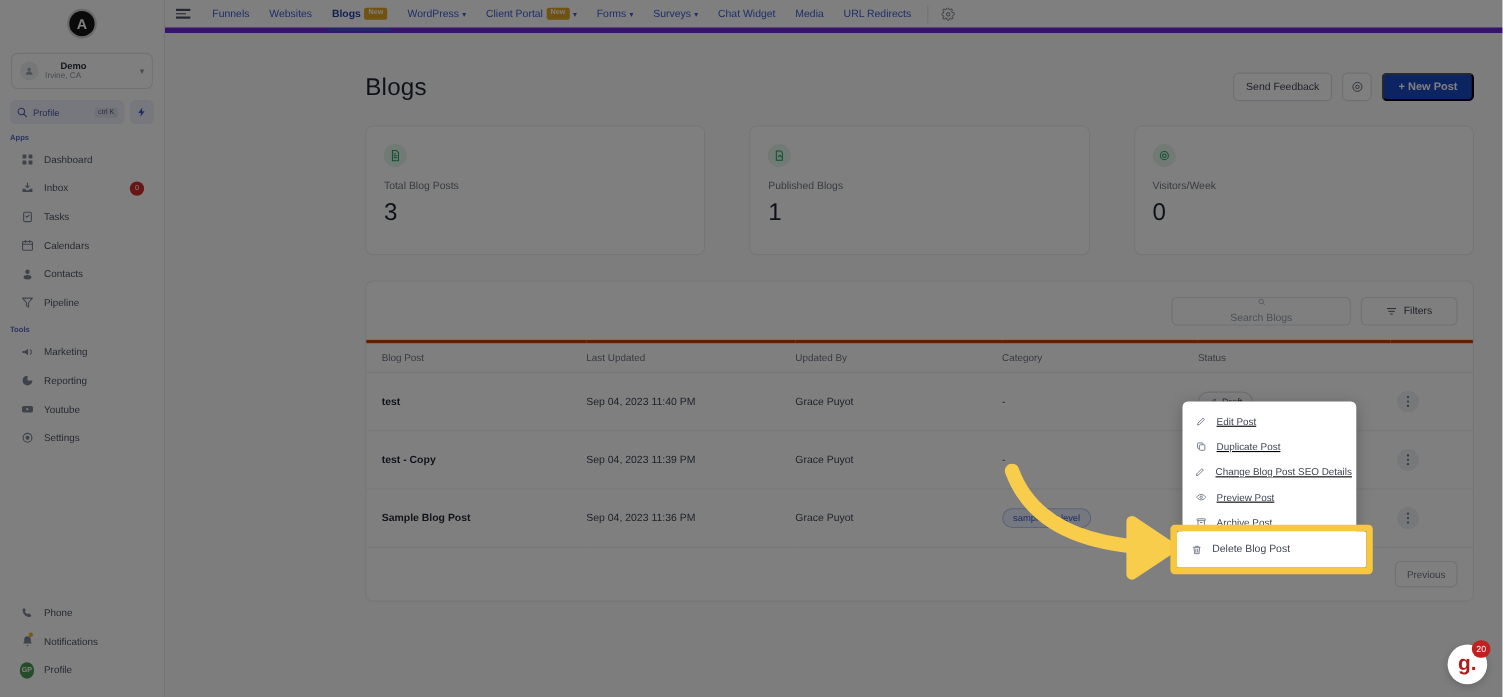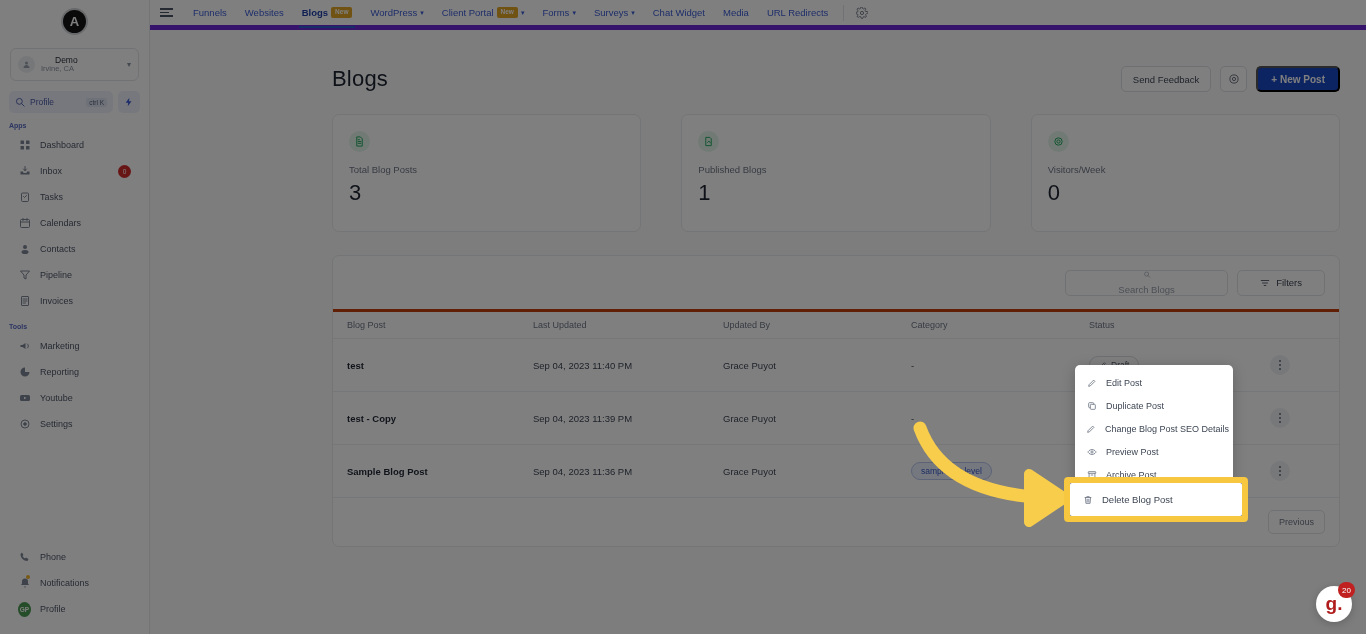--- a/index.html
+++ b/index.html
@@ -31,21 +31,21 @@
     display:flex; align-items:center; justify-content:center;
     border:2px solid #cfd2d6;
   }
   .loc-card {
     margin:6px 10px 0 10px; height:33px; border:1px solid #e2e4e8; border-radius:6px;
     display:flex; align-items:center; padding:0 7px; gap:6px; background:#fff;
   }
   .loc-av { width:17px;height:17px;border-radius:50%;background:#eceef1;
      display:flex;align-items:center;justify-content:center;flex:0 0 auto; }
   .loc-txt { flex:1 1 auto; line-height:1.05; overflow:hidden; }
-  .loc-name { font-size:8.5px; color:#1f2733; font-weight:400;padding-left:14px; }
+  .loc-name { font-size:8.5px; color:#1f2733; font-weight:700;padding-left:14px; }
   .loc-sub  { font-size:7.5px; color:#8b93a1; }
   .chev { font-size:8px; color:#8b93a1; }
 
   .search-row { margin:10px 9px 0 9px; display:flex; gap:5px; }
   .search-box {
     flex:1 1 auto; height:22px; background:#eef1fb; border-radius:5px;
     display:flex; align-items:center; padding:0 6px; gap:5px;
   }
   .search-lbl { font-size:8.5px; color:#4a5ba8; flex:1 1 auto; }
   .kbd { font-size:6.5px; background:#dfe3f2; color:#55607a; border-radius:2px; padding:1px 3px; }
@@ -177,21 +177,21 @@
   .table-foot { height:48px; display:flex; align-items:center; justify-content:flex-end; padding:0 14px; gap:7px; }
   .pg-btn {
     height:24px; border:1px solid #dfe2e7; background:#fff; border-radius:5px; padding:0 10px;
     font-size:9px; color:#6d7684; display:flex; align-items:center; cursor:pointer;
   }
 
   
   #ctx-menu {
     position:absolute; left:1075px; top:365px; width:158px;
     background:#fff; border-radius:5px; box-shadow:0 3px 14px rgba(0,0,0,.22);
-    padding:6px 0; z-index:420;
+    padding:6px 0; z-index:420;text-decoration:underline;
   }
   .ctx-item {
     height:23px; display:flex; align-items:center; gap:9px; padding:0 11px;
     font-size:9px; color:#3d4654; cursor:pointer; white-space:nowrap;
   }
   .ctx-ico { width:11px; display:flex; align-items:center; justify-content:center; color:#6d7684; }
 
   
   #delete-highlight {
     position:absolute; left:1064px; top:477px; width:184px; height:45px;
@@ -309,29 +309,20 @@
         </span>
       <span>Contacts</span>
     </div>
     <div class="nav-item">
       <span class="nav-ico">
           <svg width="12" height="12" viewBox="0 0 24 24" fill="none" stroke="#7c8494" stroke-width="2">
             <path d="M3 4h18l-7 8v8l-4-2v-6z" stroke-linejoin="round"></path>
           </svg>
         </span>
       <span>Pipeline</span>
-    </div>
-    <div class="nav-item">
-      <span class="nav-ico">
-          <svg width="12" height="12" viewBox="0 0 24 24" fill="none" stroke="#7c8494" stroke-width="2">
-            <rect x="5" y="3" width="14" height="18" rx="1"></rect>
-            <path d="M8 8h8M8 12h8M8 16h5" stroke-linecap="round"></path>
-          </svg>
-        </span>
-      <span>Invoices</span>
     </div>
 
     <div class="nav-section-label">Tools</div>
 
     <div class="nav-item">
       <span class="nav-ico">
           <svg width="12" height="12" viewBox="0 0 24 24" fill="#7c8494">
             <path d="M3 10v4h4l6 4V6l-6 4z"></path>
             <path d="M17 8a5 5 0 010 8" stroke="#7c8494" stroke-width="2" fill="none" stroke-linecap="round"></path>
           </svg>

